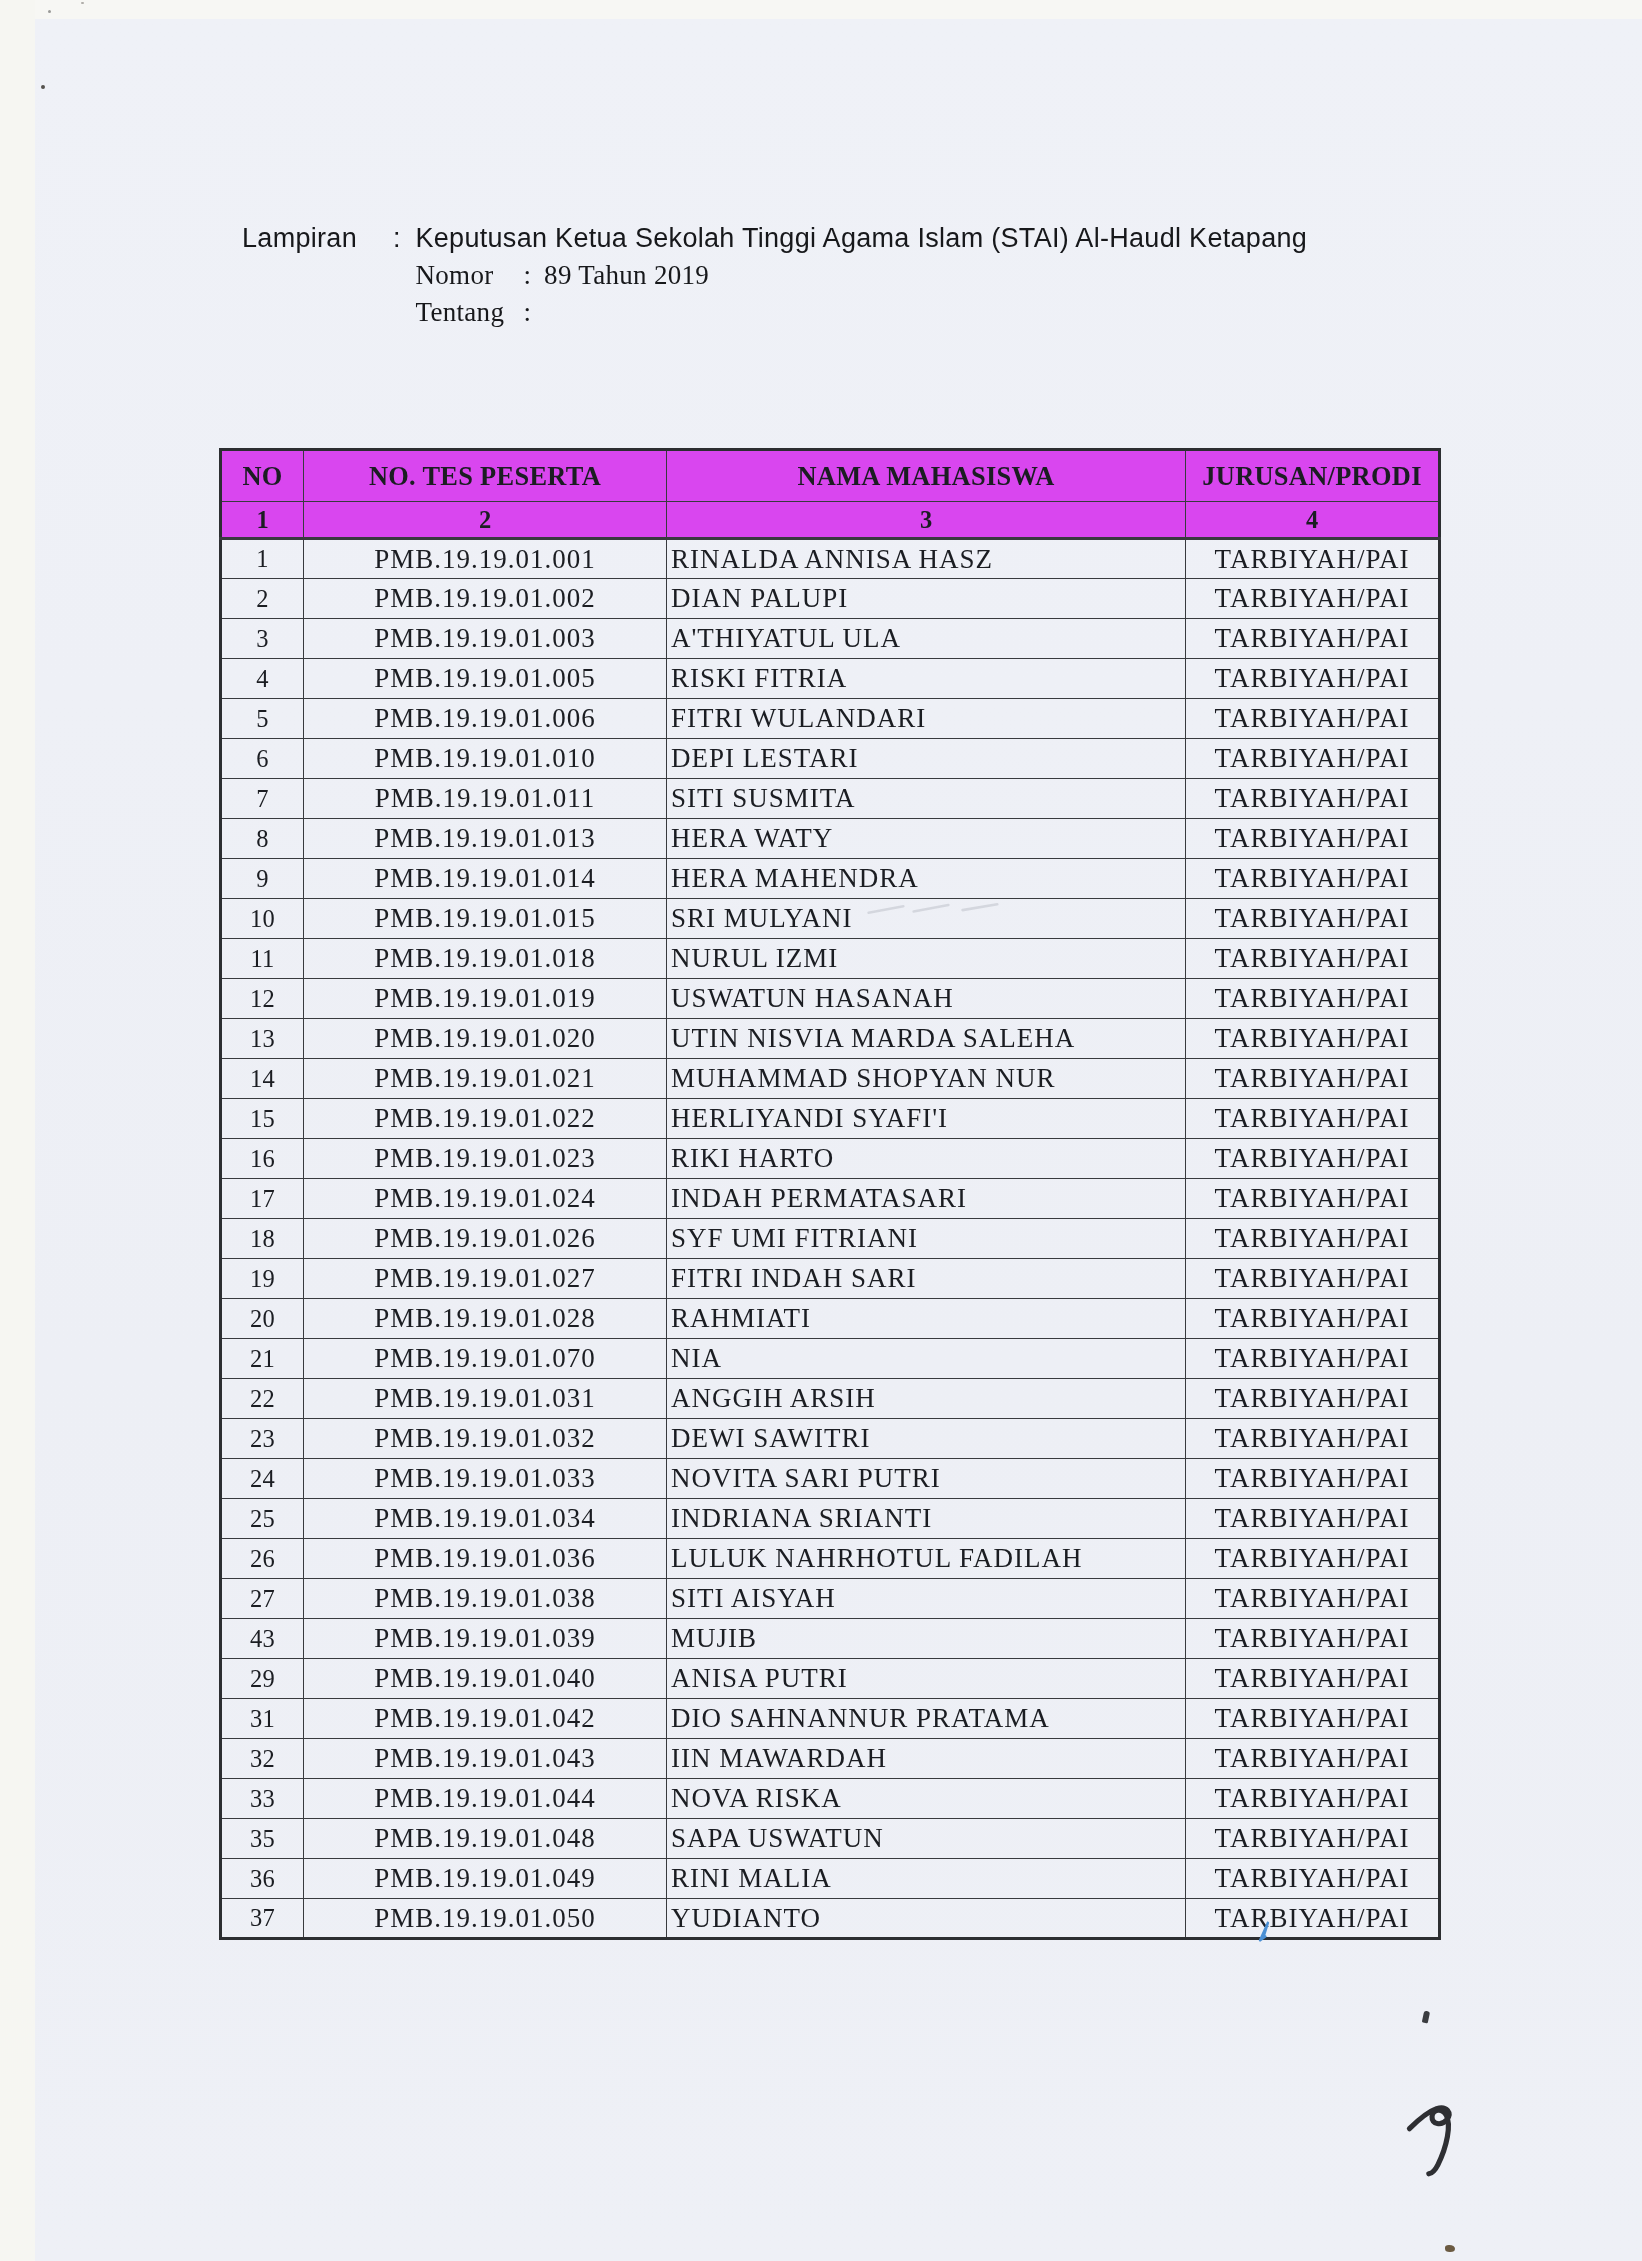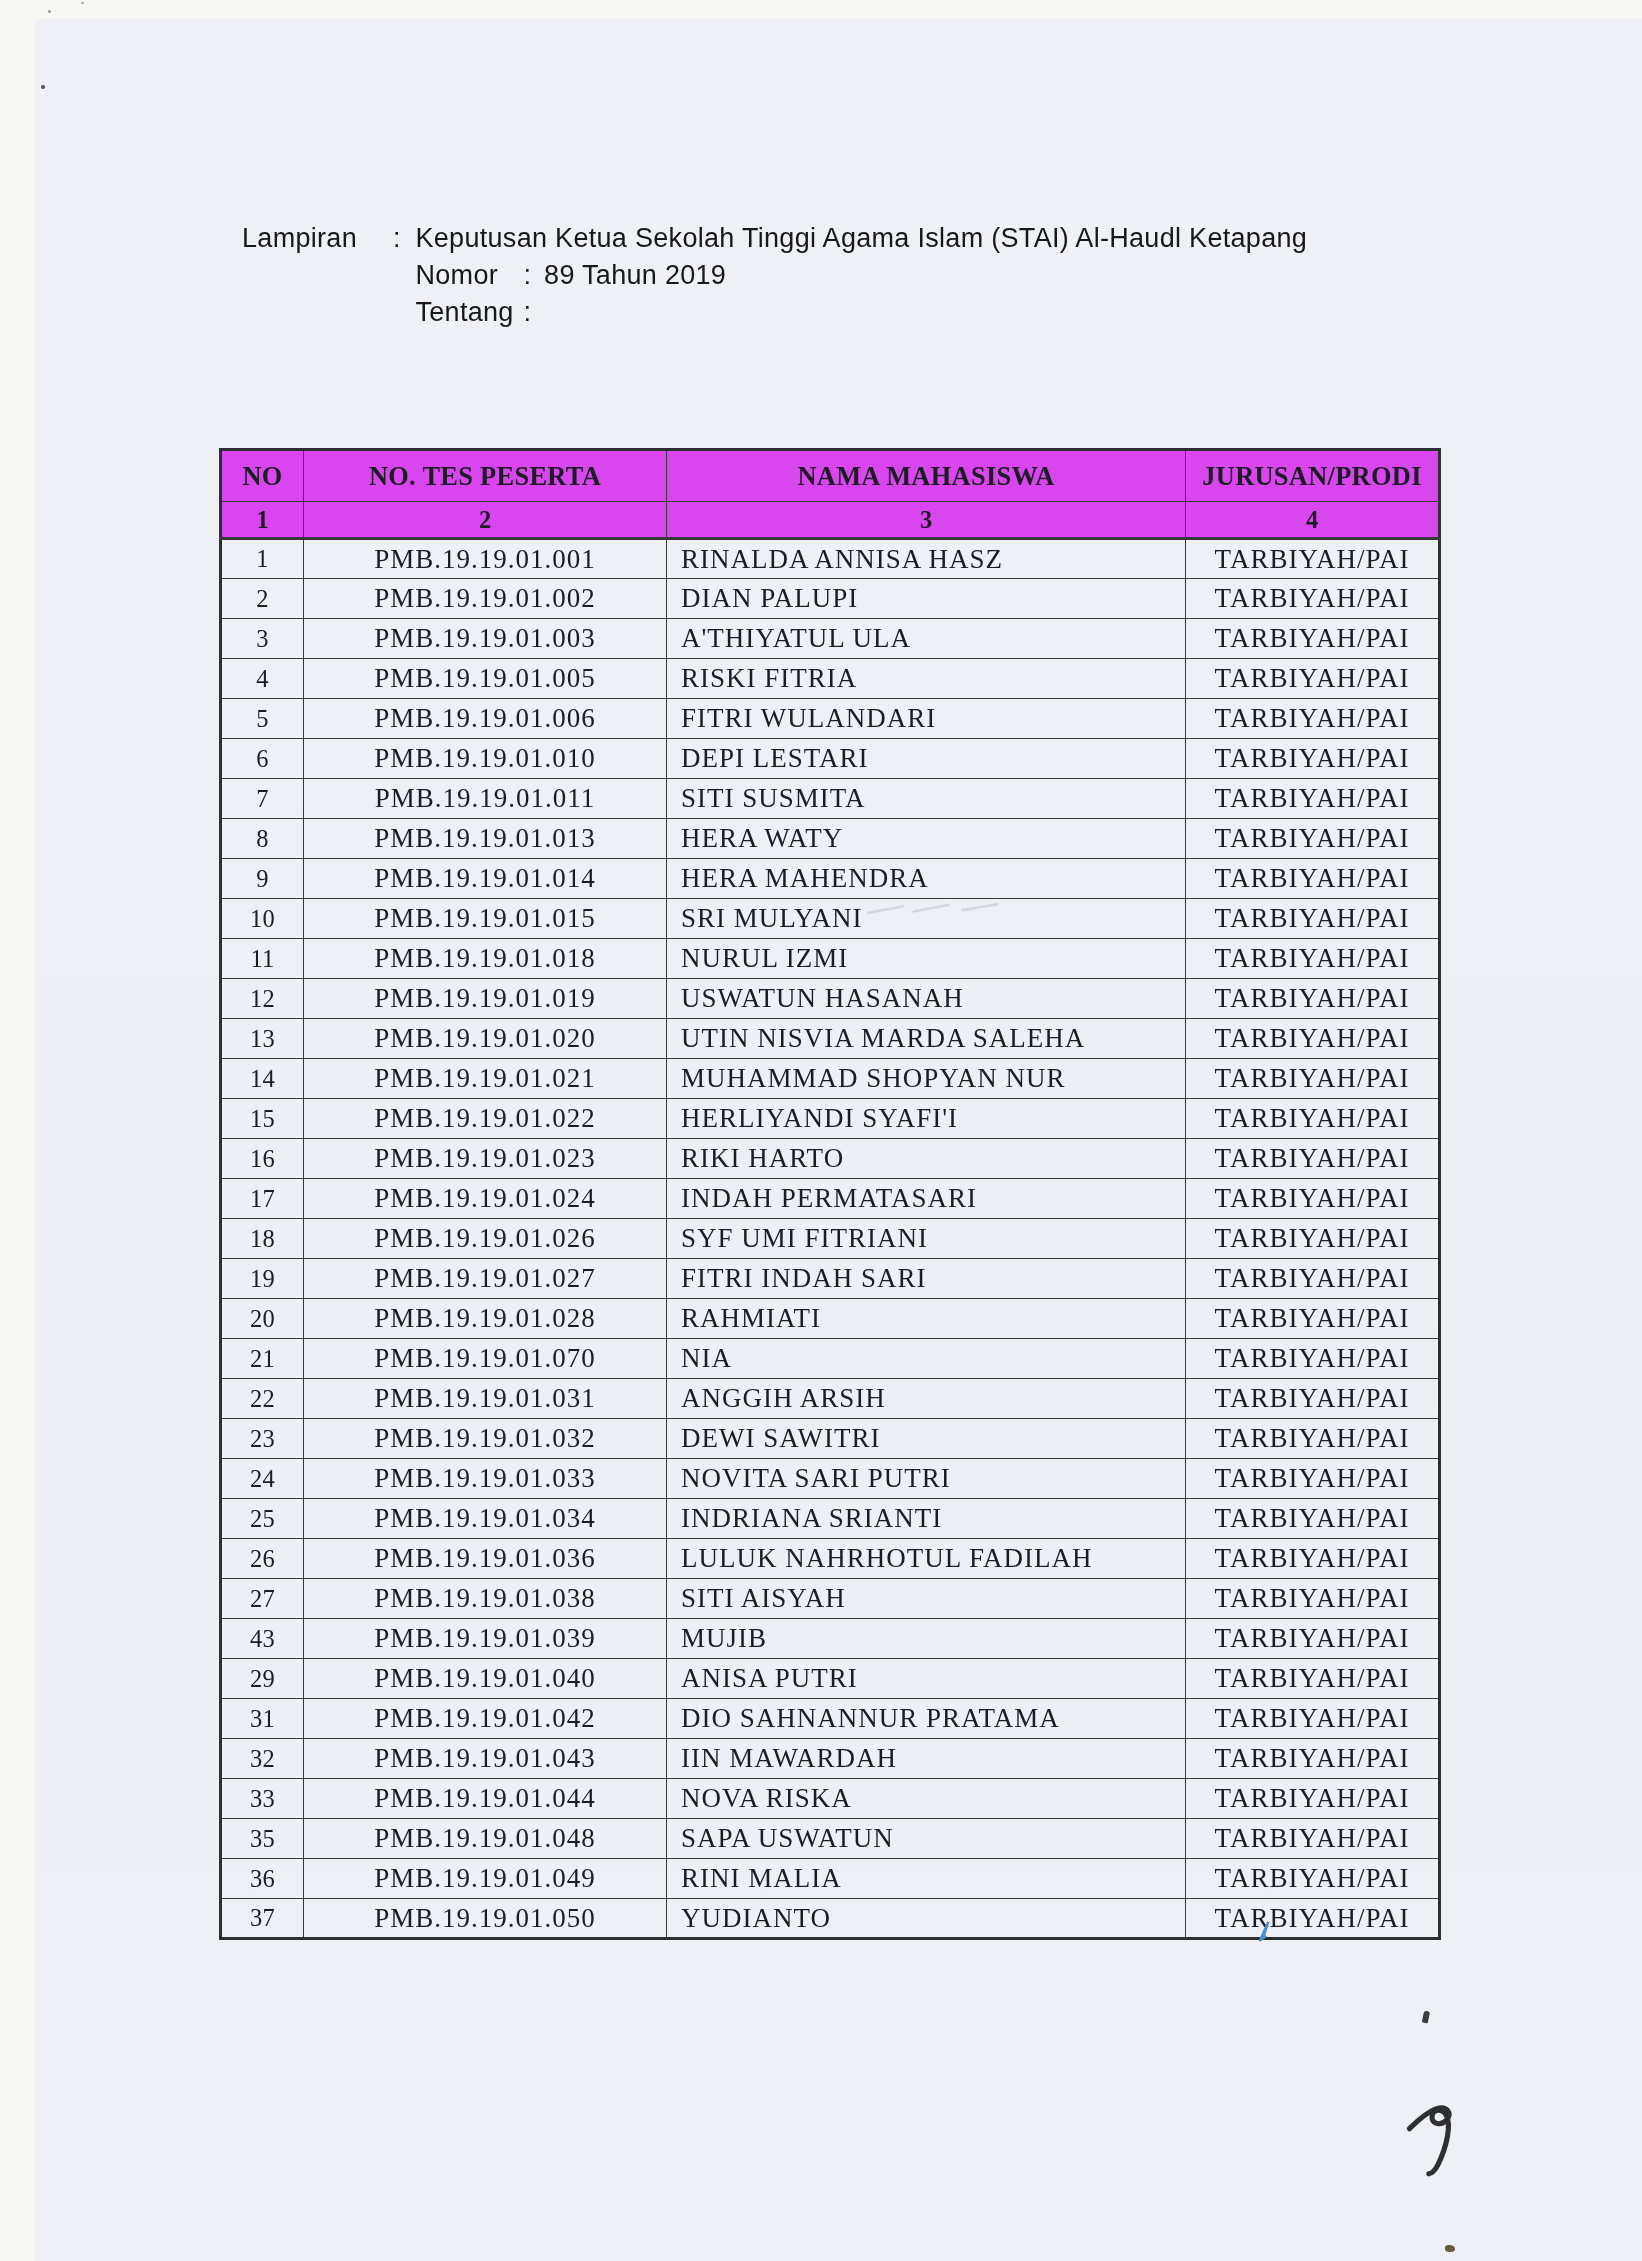--- a/index.html
+++ b/index.html
@@ -12,37 +12,37 @@
   
   .paper { position:absolute; left:35px; top:19.3px; width:1608px; height:2242px;
            background:linear-gradient(180deg,#eff1f7 0%,#edeff5 60%,#eef0f6 100%); }
 
   
   .doc-header { position:absolute; left:242px; top:220px; width:1189px;
                 font-size:27px; line-height:37px; letter-spacing:0.3px;
                 display:grid; grid-template-columns:151px 22.5px 1fr; }
   .hdr-label { white-space:nowrap; }
   .hdr-colon { text-align:left; }
-  .sub-block { grid-column:3; display:grid; grid-template-columns:108px 20.6px 1fr; }
+  .sub-block { grid-column:3; display:grid; grid-template-columns:108px 20.6px 1fr;font-family:Liberation Serif, serif; }
   .tentang-value { width:100%; }
   .just-line { text-align:justify; text-align-last:justify; }
 
   
   .student-table { position:absolute; left:219px; top:448px; width:1219px;
                    border-collapse:collapse; table-layout:fixed;
                    font-family:"Liberation Serif",serif; color:#1b1d22; }
   .student-table th, .student-table td { border:1.9px solid #383a3e; }
   .student-table { border:3.2px solid #2c2e31; }
   .student-table thead th { background:#d946ef; font-weight:bold; text-align:center; }
   .hdr-row-titles th { height:52px; font-size:26.4px; letter-spacing:0.3px; }
   .hdr-row-numbers th { height:37px; font-size:24.5px; border-bottom-width:3.2px; }
   .student-table tbody td { height:40px; font-size:27px; letter-spacing:1px;
                             text-align:center; vertical-align:middle; }
   .student-table tbody td:nth-child(1) { font-size:24.5px; letter-spacing:0.3px; }
-  .student-table tbody td:nth-child(3) { text-align:left; padding-left:14px; }
+  .student-table tbody td:nth-child(3) { text-align:left; padding-left:4px; }
 
   
   .speck { position:absolute; border-radius:50%; }
   .speck-a { left:48px;  top:10.3px;  width:3.2px;  height:3.2px;  background:#9a9a98; }
   .speck-b { left:41px;  top:85px; width:3.9px;  height:3.9px;  background:#55524e; }
   .speck-c { left:81px; top:1.9px;   width:2.6px;  height:2.6px;  background:#b0aeaa; }
   .speck-d { left:1445px;top:2245px;width:10.3px; height:7px; background:#6b5a42; border-radius:40% 60% 50% 50%; }
   .ink-tick { position:absolute; left:1423px; top:2011px; width:5.8px; height:11.6px;
               background:#3a3c40; border-radius:2.6px 2.6px 1.3px 1.3px; transform:rotate(12deg); }
   .pen-mark { position:absolute; left:1403px; top:2095px; }

